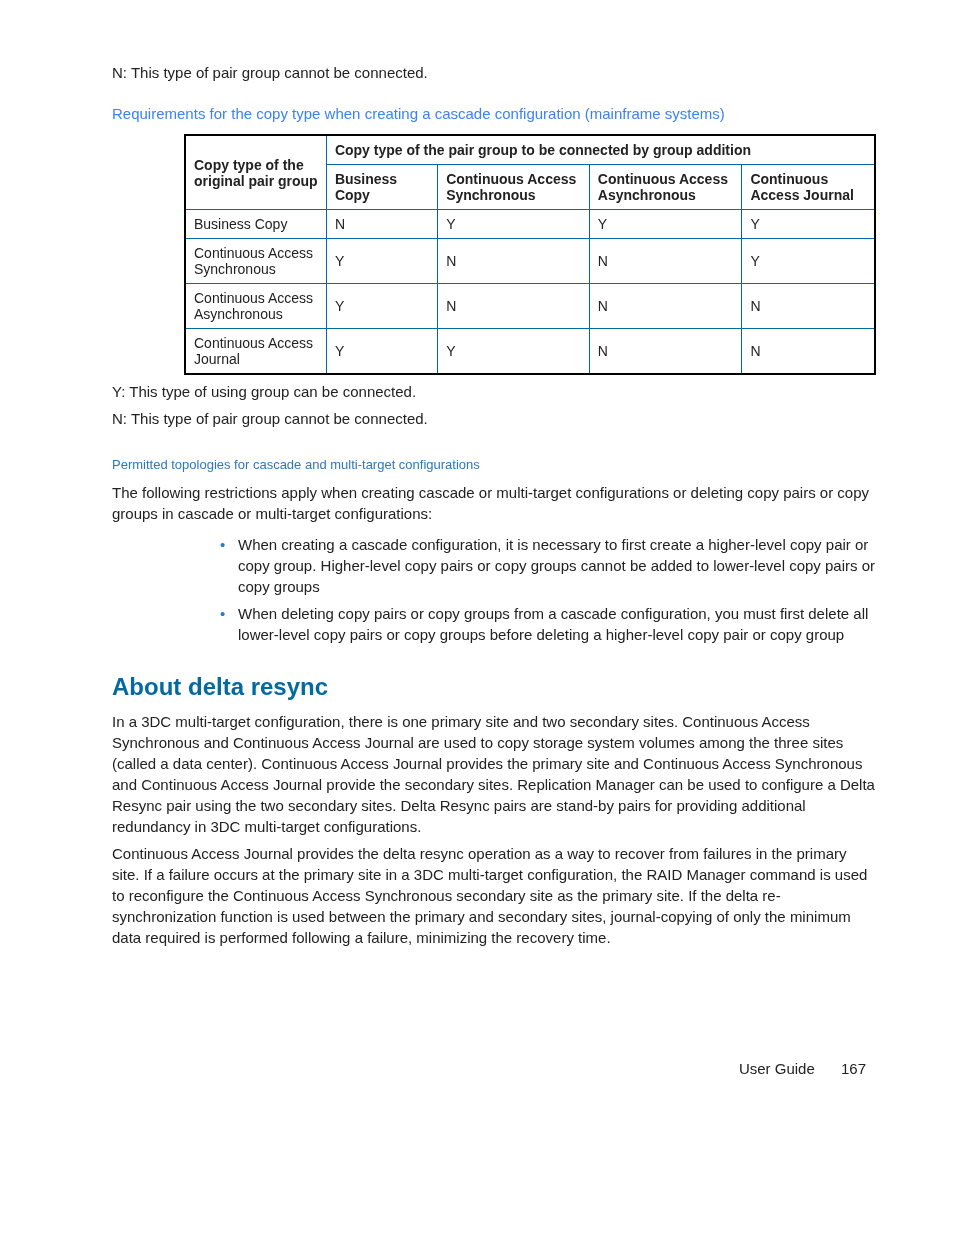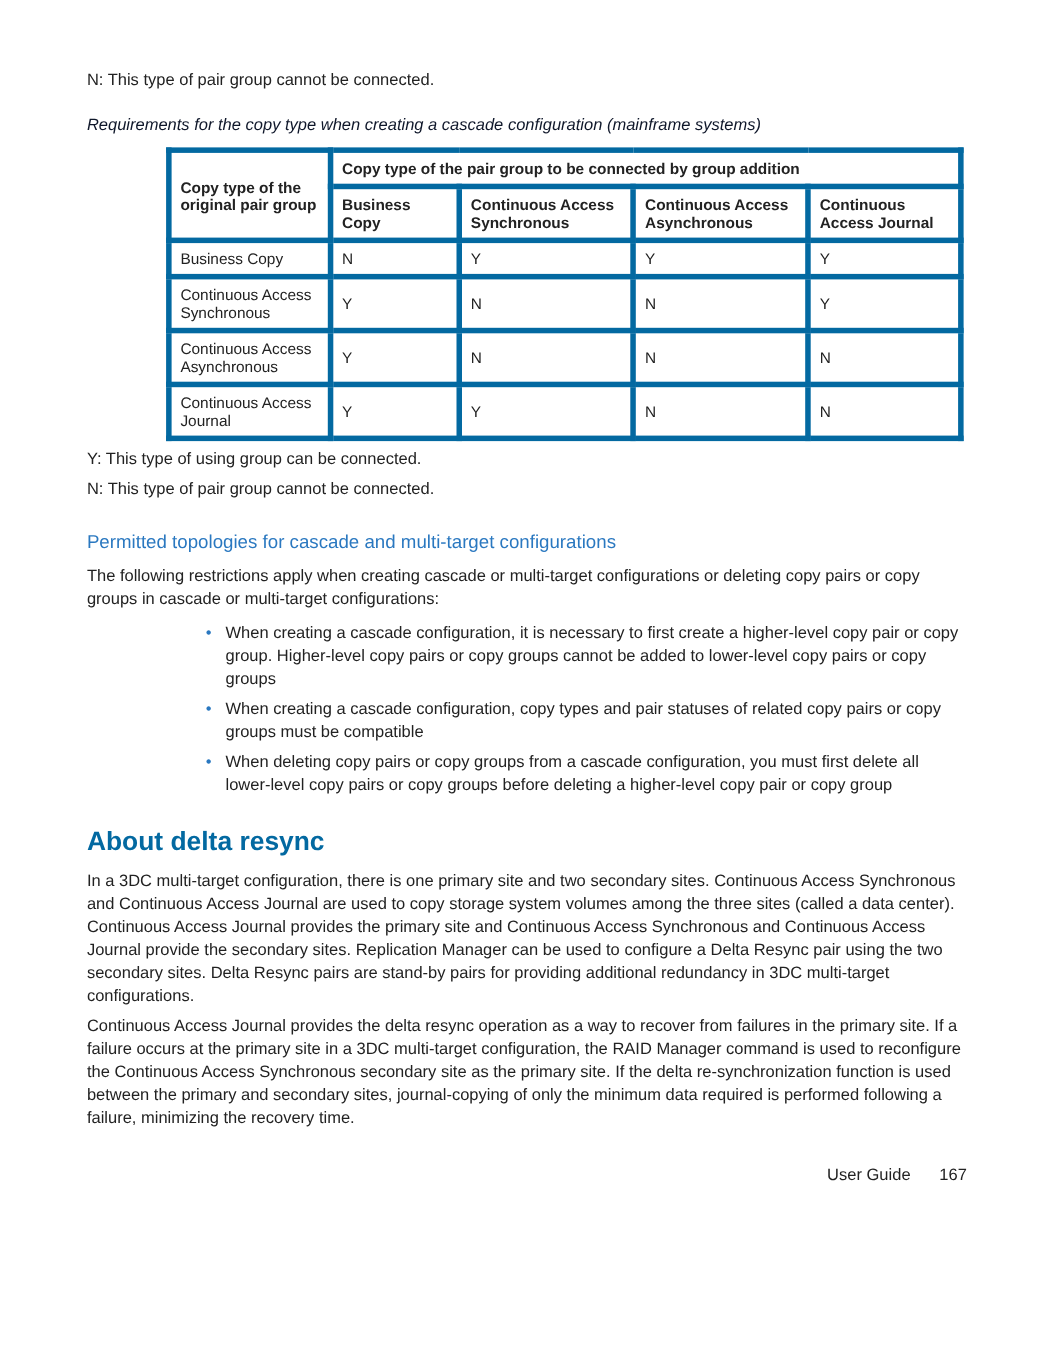--- a/index.html
+++ b/index.html
@@ -5,55 +5,54 @@
   body {
     margin: 0;
     background: #fff;
     font-family: Arial, Helvetica, sans-serif;
     color: #222;
   }
   .page {
     width: 954px;
     height: 1141px;
     box-sizing: border-box;
-    padding: 56px 78px 48px 79px;
+    padding: 56px 78px 48px 112px;
     position: relative;
   }
   .indent1 { margin-left: 72px; }
   .body-text {
     font-size: 15px;
     line-height: 1.4;
     margin: 6px 0;
   }
   .toplink {
     font-size: 15px;
-    color: #0f172a;
+    color: #3b82f6;
     margin: 22px 0 12px 0;
-    font-style: italic;
   }
   .h2 {
-    font-size: 17px;
+    font-size: 13px;
     color: #2a78c0;
     margin: 28px 0 10px 0;
     font-weight: normal;
   }
   .h1 {
     font-size: 24px;
     color: #0369a1;
     margin: 28px 0 10px 0;
     font-weight: bold;
   }
   table.rtable {
     border-collapse: collapse;
     border: 2px solid #000;
     margin-left: 72px;
     font-size: 14px;
   }
   table.rtable th, table.rtable td {
-    border: 5px solid #0369a1;
+    border: 1px solid #0369a1;
     padding: 6px 8px;
     text-align: left;
     vertical-align: middle;
   }
   table.rtable th { font-weight: bold; }
   .col-a { width: 128px; }
   .col-b { width: 98px; }
   .col-c { width: 140px; }
   .col-d { width: 140px; }
   .col-e { width: 120px; }
@@ -73,21 +72,21 @@
     content: "•";
     color: #2a78c0;
     position: absolute;
     left: 0;
     top: 0;
     font-size: 15px;
   }
   .footer {
     position: absolute;
     bottom: 64px;
-    right: 75px;
+    right: 88px;
     font-size: 15px;
   }
   .footer .pn { margin-left: 22px; }
 </style>
 </head>
 <body>
 
 <div class="page">
 
   <p class="body-text indent1">N: This type of pair group cannot be connected.</p>
@@ -138,21 +137,20 @@
     </table>
 
   <p class="body-text indent1">Y: This type of using group can be connected.</p>
   <p class="body-text indent1">N: This type of pair group cannot be connected.</p>
 
   <p class="h2">Permitted topologies for cascade and multi-target configurations</p>
   <p class="body-text indent1">The following restrictions apply when creating cascade or multi-target configurations or deleting copy pairs or copy groups in cascade or multi-target configurations:</p>
 
   <ul class="reqlist">
     <li>When creating a cascade configuration, it is necessary to first create a higher-level copy pair or copy group. Higher-level copy pairs or copy groups cannot be added to lower-level copy pairs or copy groups</li>
-    <li>When creating a cascade configuration, copy types and pair statuses of related copy pairs or copy groups must be compatible</li>
     <li>When deleting copy pairs or copy groups from a cascade configuration, you must first delete all lower-level copy pairs or copy groups before deleting a higher-level copy pair or copy group</li>
   </ul>
 
   <p class="h1">About delta resync</p>
   <p class="body-text indent1">In a 3DC multi-target configuration, there is one primary site and two secondary sites. Continuous Access Synchronous and Continuous Access Journal are used to copy storage system volumes among the three sites (called a data center). Continuous Access Journal provides the primary site and Continuous Access Synchronous and Continuous Access Journal provide the secondary sites. Replication Manager can be used to configure a Delta Resync pair using the two secondary sites. Delta Resync pairs are stand-by pairs for providing additional redundancy in 3DC multi-target configurations.</p>
   <p class="body-text indent1">Continuous Access Journal provides the delta resync operation as a way to recover from failures in the primary site. If a failure occurs at the primary site in a 3DC multi-target configuration, the RAID Manager                      command is used to reconfigure the Continuous Access Synchronous secondary site as the primary site. If the delta re-synchronization function is used between the primary and secondary sites, journal-copying of only the minimum data required is performed following a failure, minimizing  the recovery time.</p>
 
   <div class="footer">
     <span>User Guide</span>
     <span class="pn">167</span>

